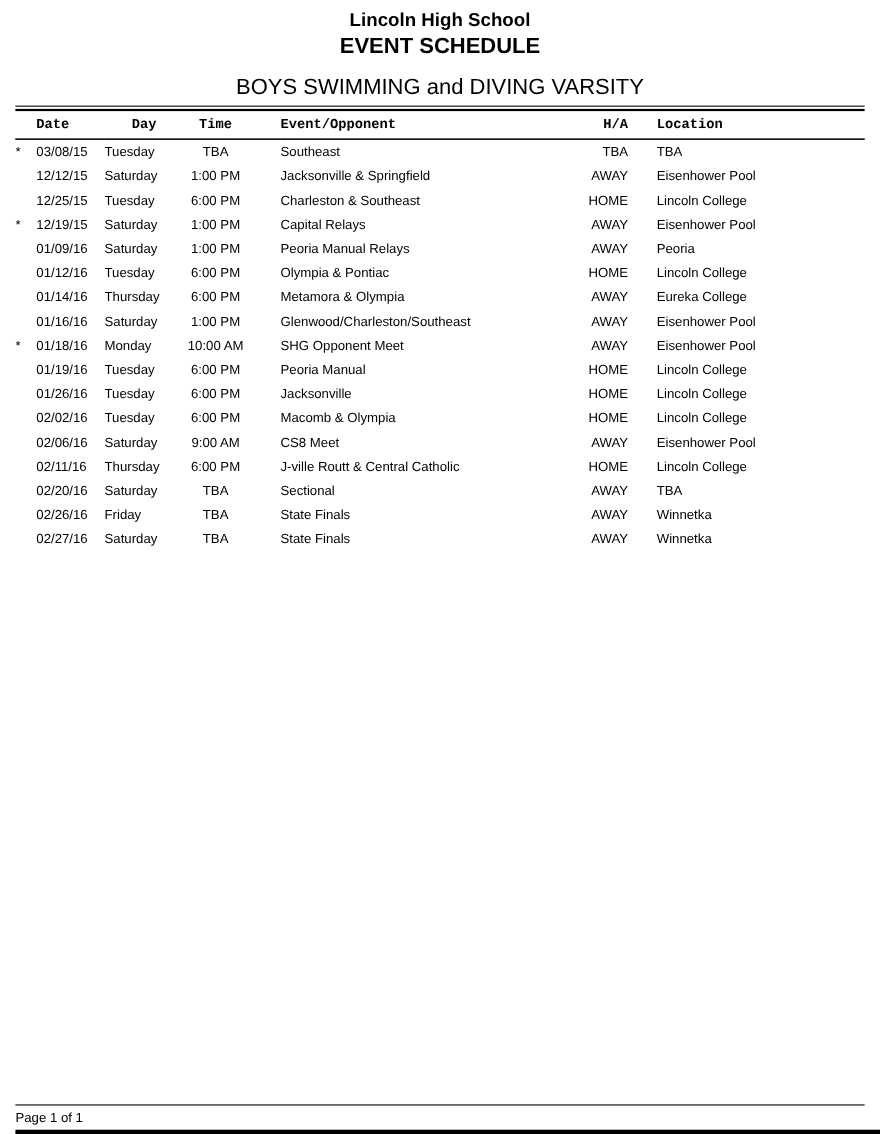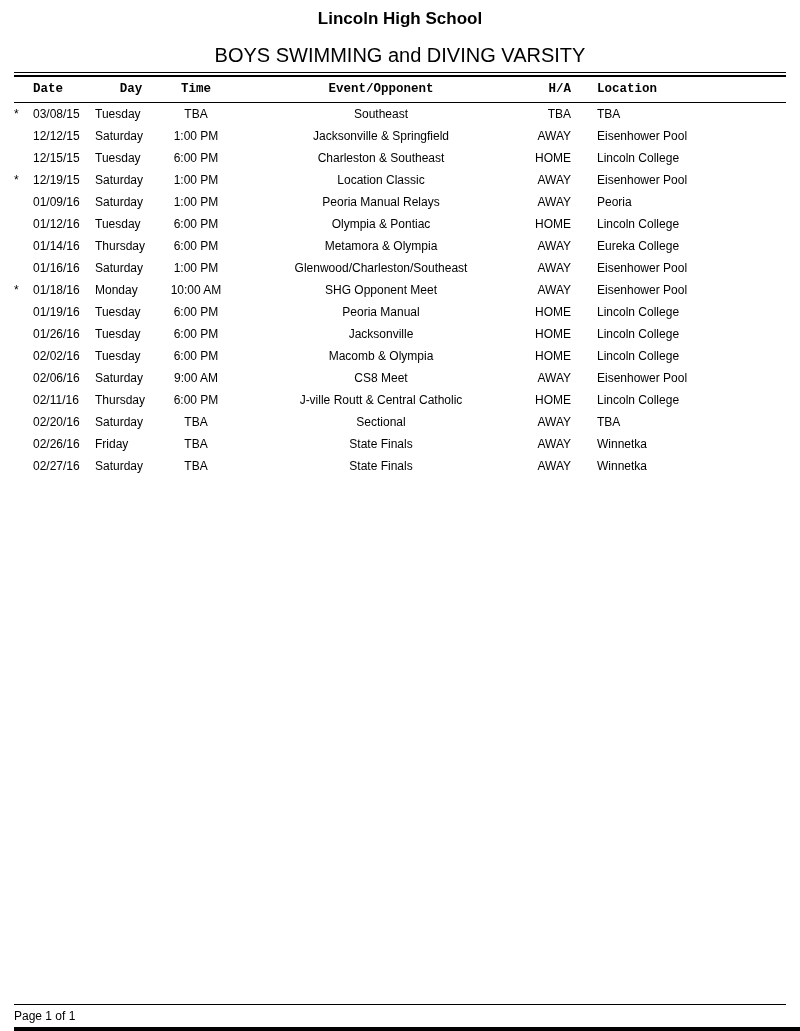--- a/index.html
+++ b/index.html
@@ -38,21 +38,21 @@
     font-family: Liberation Mono, monospace;
   }
   td {
     font-size: 12px;
     padding: 4px 0 4px 0;
   }
   .col-star { width: 19px; }
   .col-date { width: 62px; }
   .col-day  { width: 72px; }
   .col-time { width: 88px; }
-  .col-event{ width: 252px; text-align: center; }
+  .col-event{ width: 252px; }
   .col-ha   { width: 90px; }
   .col-location { width: auto; }
 
   th.col-day { text-align: center; }
   th.col-time, td.col-time { text-align: center; padding-right: 30px; margin-left: 24px; }
   th.col-ha, td.col-ha { text-align: right; padding-right: 26px; }
 
   .footer-rule {
     position: absolute;
     left: 14px;
@@ -73,20 +73,21 @@
     bottom: 0;
     height: 4px;
     background: #000;
   }
 </style>
 </head>
 <body>
 
 <div class="titles">
   <div class="school-name">Lincoln High School</div>
+  <div class="event-title">EVENT SCHEDULE</div>
   <div class="subtitle">BOYS SWIMMING and DIVING VARSITY</div>
 </div>
 
 <div class="table-wrap">
   <div class="top-rule"></div>
   <table>
     <thead>
       <tr>
         <th class="col-star"></th>
         <th class="col-date">Date</th>
@@ -111,33 +112,33 @@
           <td class="col-star"></td>
           <td class="col-date">12/12/15</td>
           <td class="col-day">Saturday</td>
           <td class="col-time">1:00 PM</td>
           <td class="col-event">Jacksonville &amp; Springfield</td>
           <td class="col-ha">AWAY</td>
           <td class="col-location">Eisenhower Pool</td>
         </tr>
         <tr>
           <td class="col-star"></td>
-          <td class="col-date">12/15/15</td>
+          <td class="col-date">12/25/15</td>
           <td class="col-day">Tuesday</td>
           <td class="col-time">6:00 PM</td>
           <td class="col-event">Charleston &amp; Southeast</td>
           <td class="col-ha">HOME</td>
           <td class="col-location">Lincoln College</td>
         </tr>
         <tr>
           <td class="col-star">*</td>
           <td class="col-date">12/19/15</td>
           <td class="col-day">Saturday</td>
           <td class="col-time">1:00 PM</td>
-          <td class="col-event">Location Classic</td>
+          <td class="col-event">Capital Relays</td>
           <td class="col-ha">AWAY</td>
           <td class="col-location">Eisenhower Pool</td>
         </tr>
         <tr>
           <td class="col-star"></td>
           <td class="col-date">01/09/16</td>
           <td class="col-day">Saturday</td>
           <td class="col-time">1:00 PM</td>
           <td class="col-event">Peoria Manual Relays</td>
           <td class="col-ha">AWAY</td>

